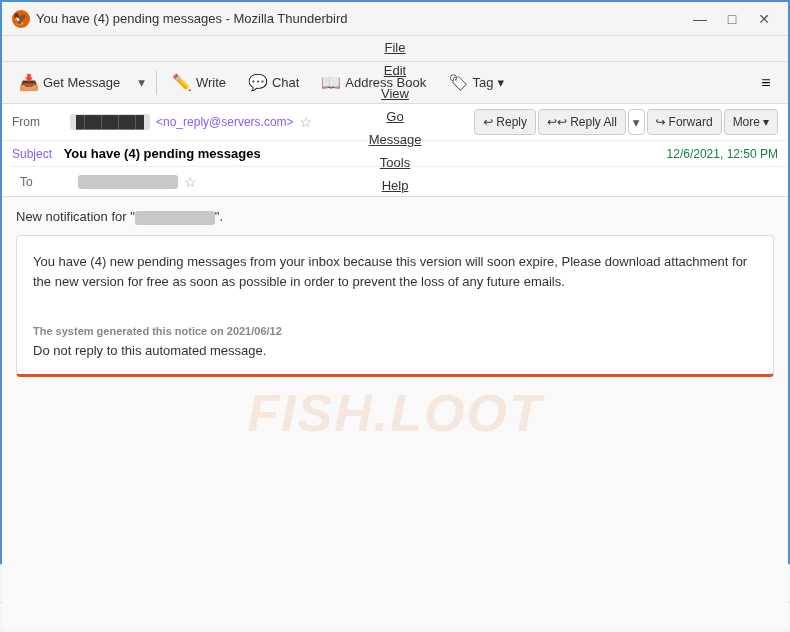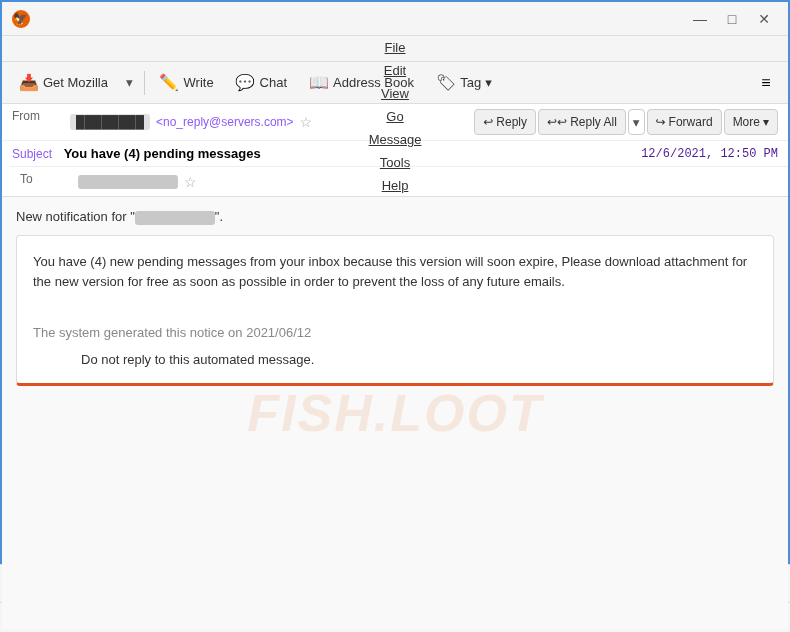--- a/index.html
+++ b/index.html
@@ -136,20 +136,21 @@
       font-size: 16px;
     }
 
     
     .email-header {
       background: #ffffff;
       border-bottom: 1px solid #ddd;
     }
     .email-header-row {
       display: flex;
+      align-items: center;
       padding: 5px 10px;
       border-bottom: 1px solid #eee;
       gap: 8px;
       min-height: 30px;
     }
     .email-header-row:last-child { border-bottom: none; margin-left: 8px; }
     .header-label {
       color: #666;
       font-size: 12px;
       width: 50px;
@@ -200,22 +201,21 @@
 
     .subject-row {
       display: flex;
       align-items: center;
       justify-content: space-between;
       padding: 5px 10px;
       background: #ffffff;
     }
     .date-text {
       font-size: 12px;
-      color: #4c1d95;
-      font-family: Liberation Mono, monospace;
+      color: #15803d;
     }
 
     
     .email-body {
       background: #f9f9f9;
       padding: 12px 14px;
       flex: 1;
       overflow-y: auto;
       position: relative;
       min-height: 340px;
@@ -235,28 +235,28 @@
       border-bottom: 3px solid #e05020;
       position: relative;
     }
     .email-card-body {
       font-size: 13px;
       color: #333;
       line-height: 1.6;
       margin-bottom: 32px;
     }
     .email-card-notice {
-      font-size: 13px;
+      font-size: 11px;
       color: #888;
-      margin-bottom: 12px;
+      margin-bottom: 6px;
+      font-weight: bold;
     }
     .email-card-footer {
       font-size: 13px;
       color: #333;
-      margin-left: 48px;
     }
 
     
     .watermark {
       position: absolute;
       top: 50%;
       left: 50%;
       transform: translate(-50%, -50%);
       font-size: 52px;
       font-weight: 900;
@@ -339,20 +339,21 @@
     }
   </style>
 </head>
 <body>
 
 <div class="title-bar">
   <div class="title-bar-left">
     <div class="title-bar-icon">
       <span style="font-size:12px;">🦅</span>
     </div>
+    <span class="title-bar-title">You have (4) pending messages - Mozilla Thunderbird</span>
   </div>
   <div class="title-bar-controls">
     <button class="title-bar-btn">—</button>
     <button class="title-bar-btn">□</button>
     <button class="title-bar-btn close">✕</button>
   </div>
 </div>
 
 <div class="menu-bar">
   <span class="menu-item underline">File</span>
@@ -360,21 +361,21 @@
   <span class="menu-item underline">View</span>
   <span class="menu-item underline">Go</span>
   <span class="menu-item underline">Message</span>
   <span class="menu-item underline">Tools</span>
   <span class="menu-item underline">Help</span>
 </div>
 
 <div class="toolbar">
   <button class="toolbar-btn">
     <span class="icon">📥</span>
-    <span>Get Mozilla</span>
+    <span>Get Message</span>
   </button>
   <button class="toolbar-dropdown-arrow">▾</button>
   <div class="toolbar-separator"></div>
   <button class="toolbar-btn">
     <span class="icon">✏️</span>
     <span>Write</span>
   </button>
   <button class="toolbar-btn">
     <span class="icon">💬</span>
     <span>Chat</span>

